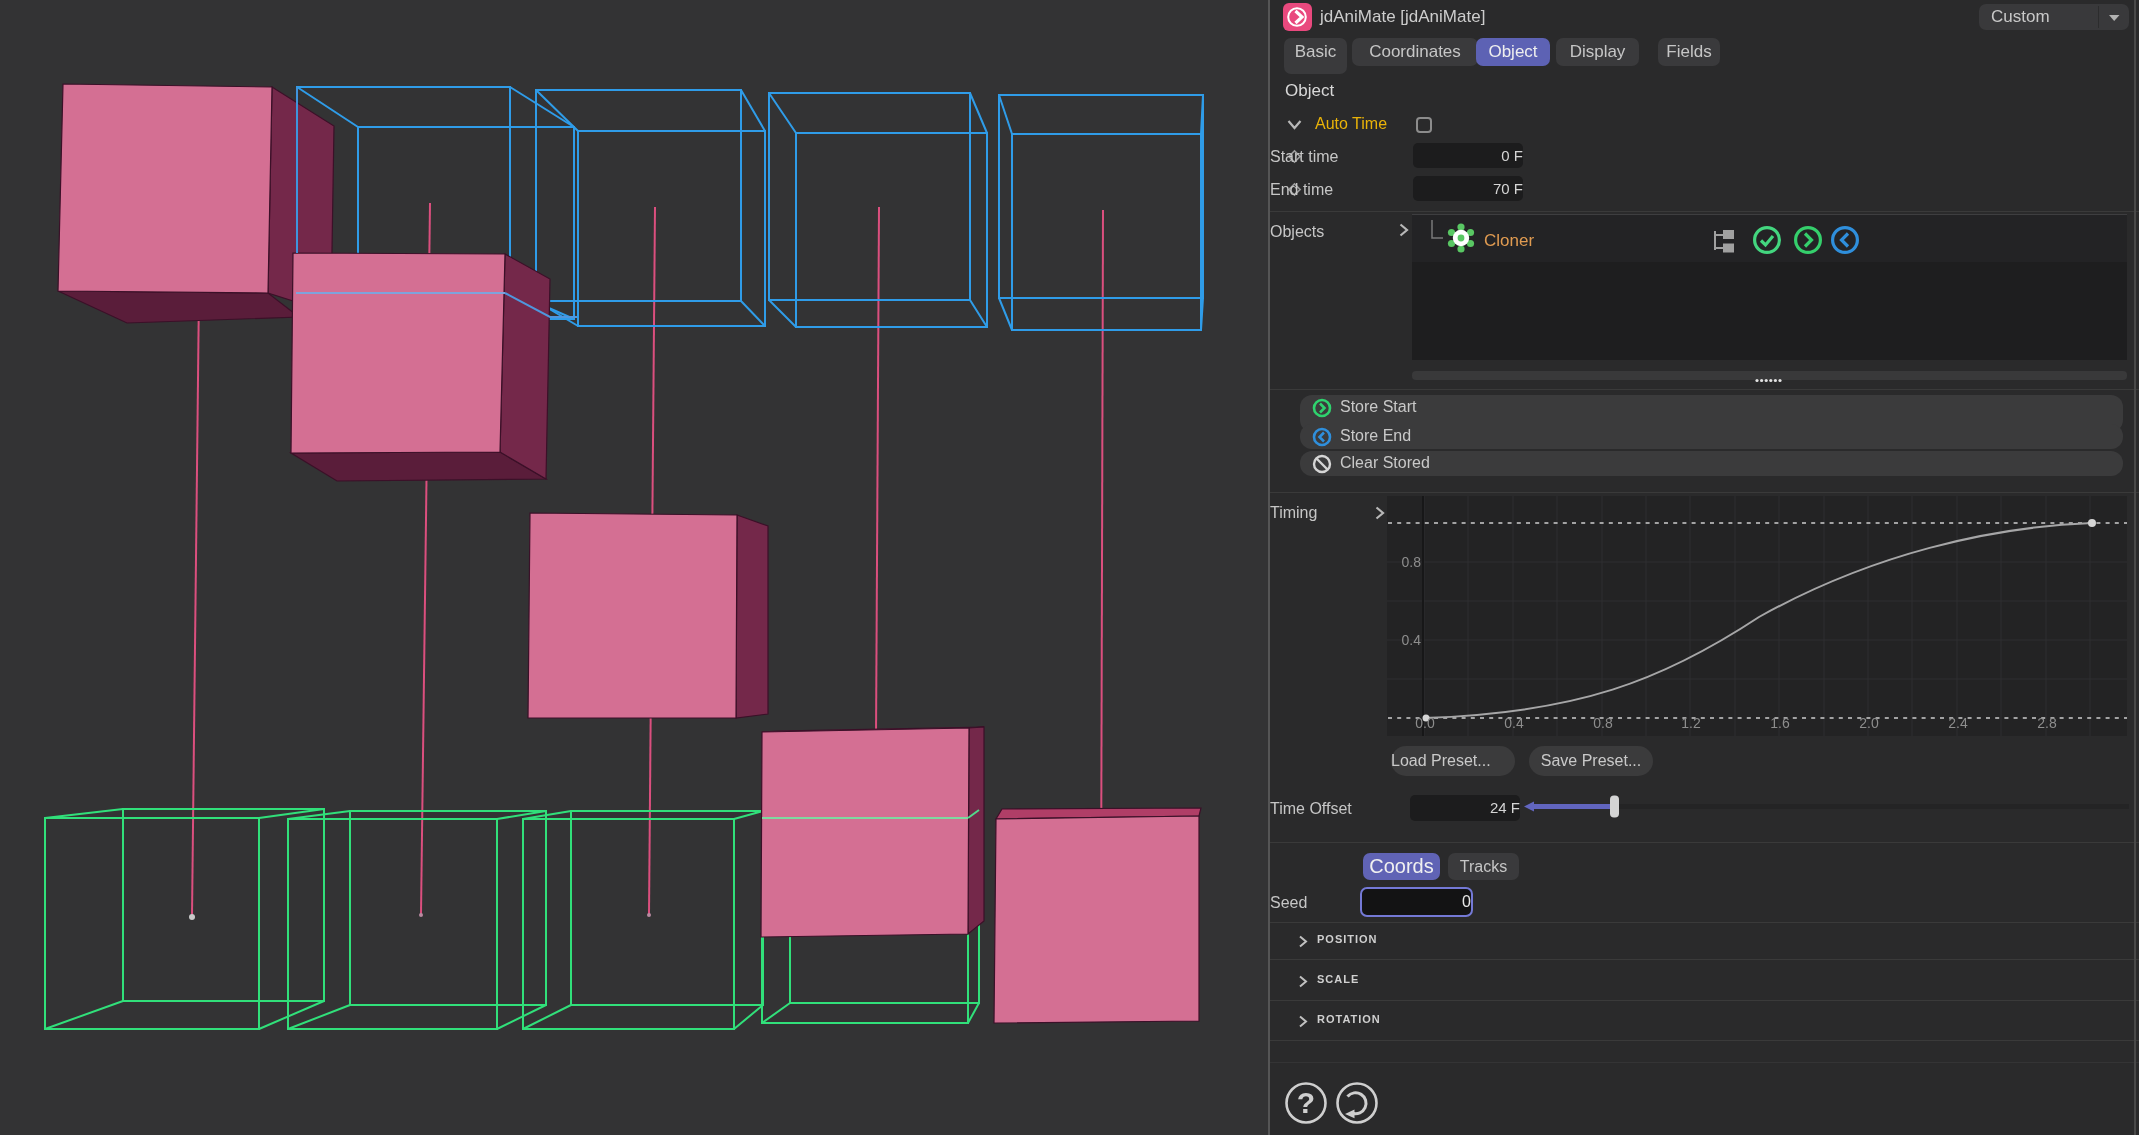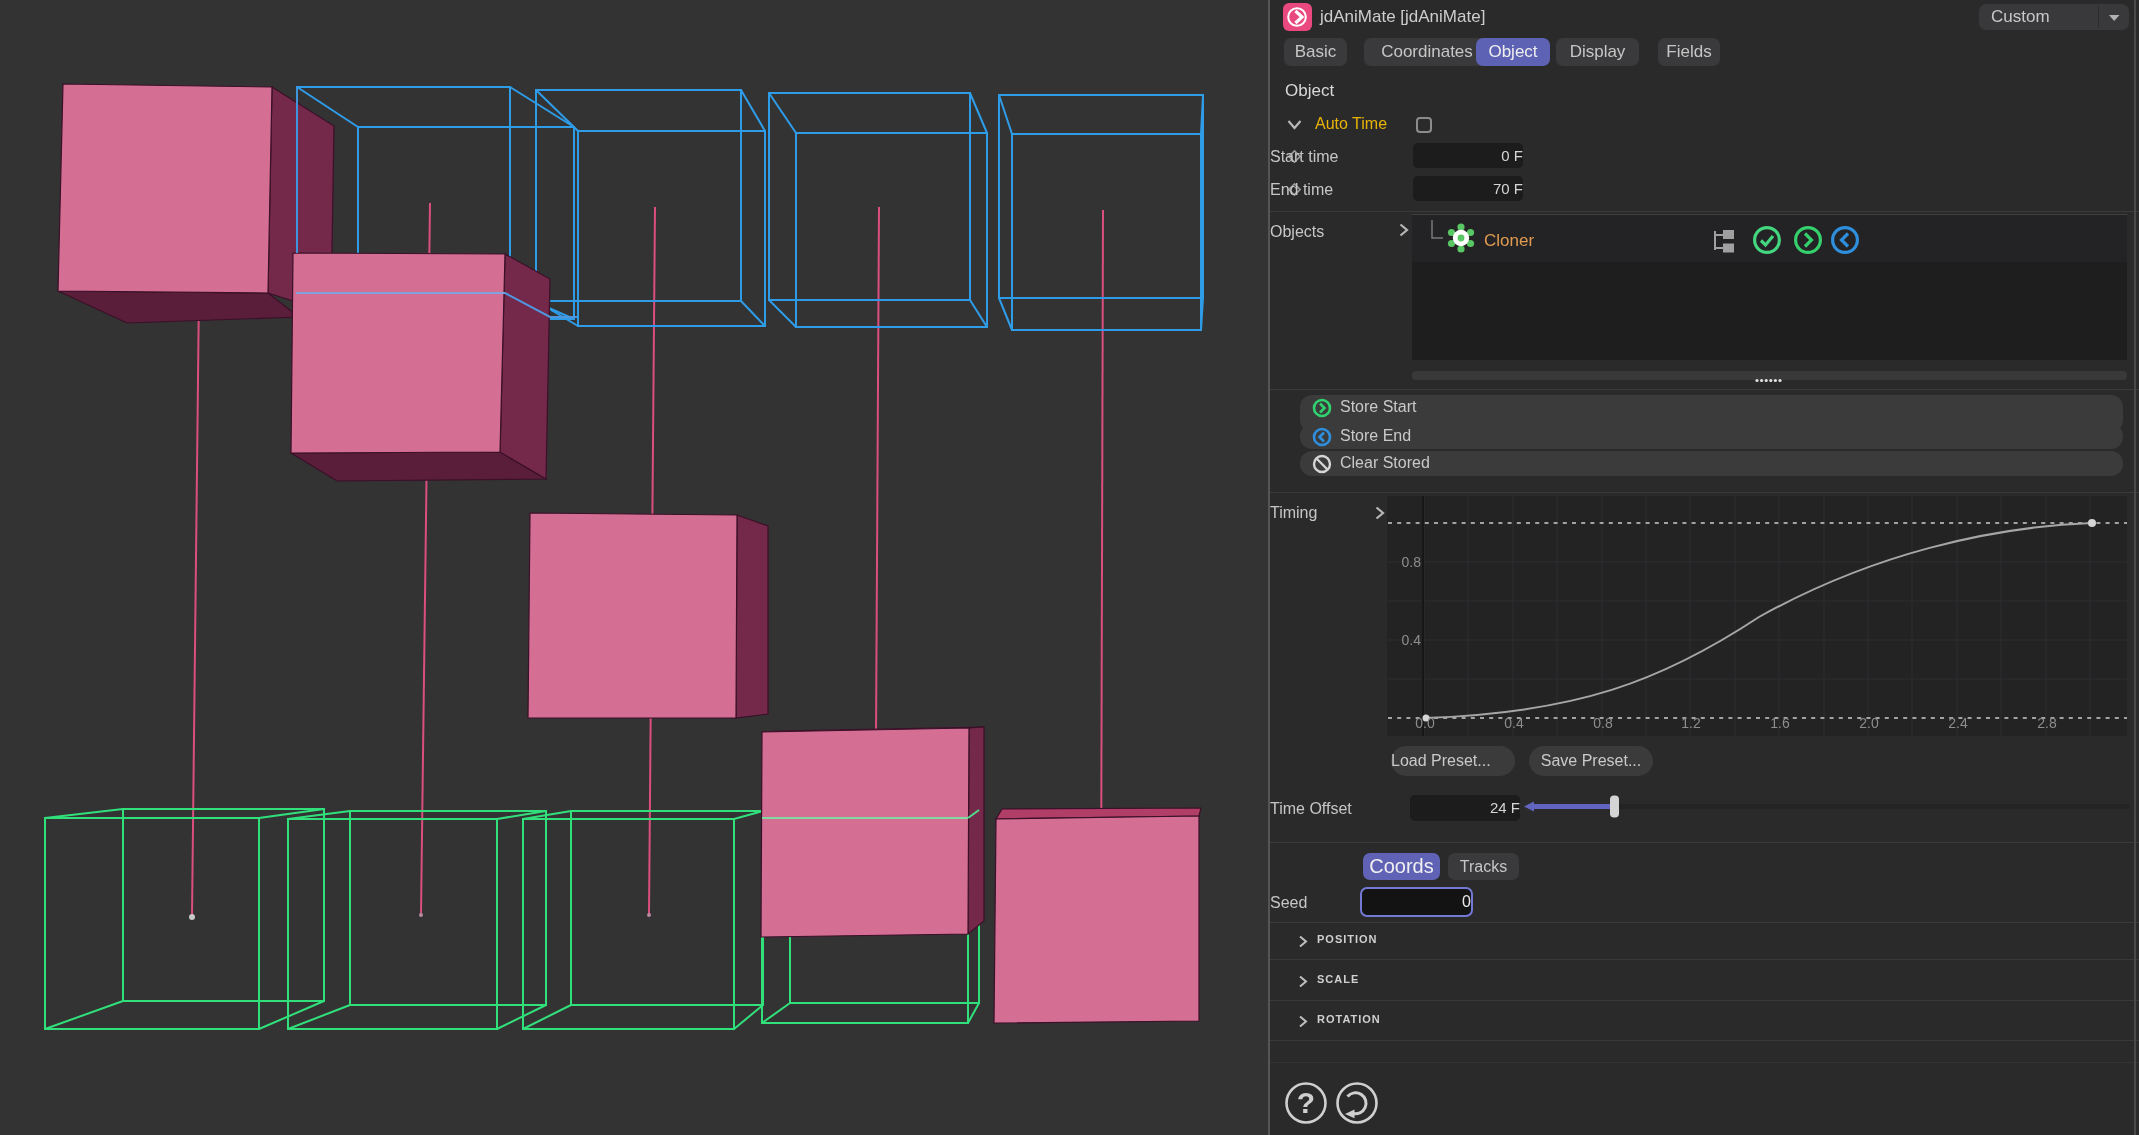--- a/index.html
+++ b/index.html
@@ -84,22 +84,22 @@
       </svg></div>
 <div class="lbl" style="left:50px;top:7px;font-size:17px;color:#cdcdcd">jdAniMate [jdAniMate]</div>
 <div class="ab" style="left:709px;top:4px;width:150px;height:26px;background:#39393b;border-radius:7px">
 <span style="position:absolute;left:12px;top:3px;color:#c8c8c8;font-size:17px">Custom</span>
 <div style="position:absolute;right:30px;top:2px;width:1px;height:22px;background:#2c2c2d"></div>
 <svg style="position:absolute;right:8px;top:10px" width="13" height="8">
         <path d="M1,1L11.5,1L6.2,7Z" fill="#b2b2b2"></path>
       </svg>
     </div>
 
-<div class="tab" style="left:14px;top:38px;width:63px;height:28px;line-height:28px">Basic</div>
-<div class="tab" style="left:94px;top:38px;width:126px;height:28px;line-height:28px">Coordinates</div>
+<div class="tab" style="left:14px;top:38px;width:63px;height:36px;line-height:28px">Basic</div>
+<div class="tab" style="left:82px;top:38px;width:126px;height:28px;line-height:28px">Coordinates</div>
 <div class="tab" style="left:206px;top:38px;width:74px;height:28px;line-height:28px;background:#5d62b4;color:#eee">Object</div>
 <div class="tab" style="left:286px;top:38px;width:83px;height:28px;line-height:28px">Display</div>
 <div class="tab" style="left:388px;top:38px;width:62px;height:28px;line-height:28px">Fields</div>
 
 <div class="lbl" style="left:15px;top:81px;font-size:17px;color:#d8d8d8">Object</div>
 
 <svg class="ab" style="left:16px;top:118px" width="17" height="13">
       <path d="M2.5,3L8.5,10L14.5,3" fill="none" stroke="#b8b8b8" stroke-width="2.2"></path>
     </svg>
 <div class="lbl" style="left:45px;top:115px">Auto Time</div>

